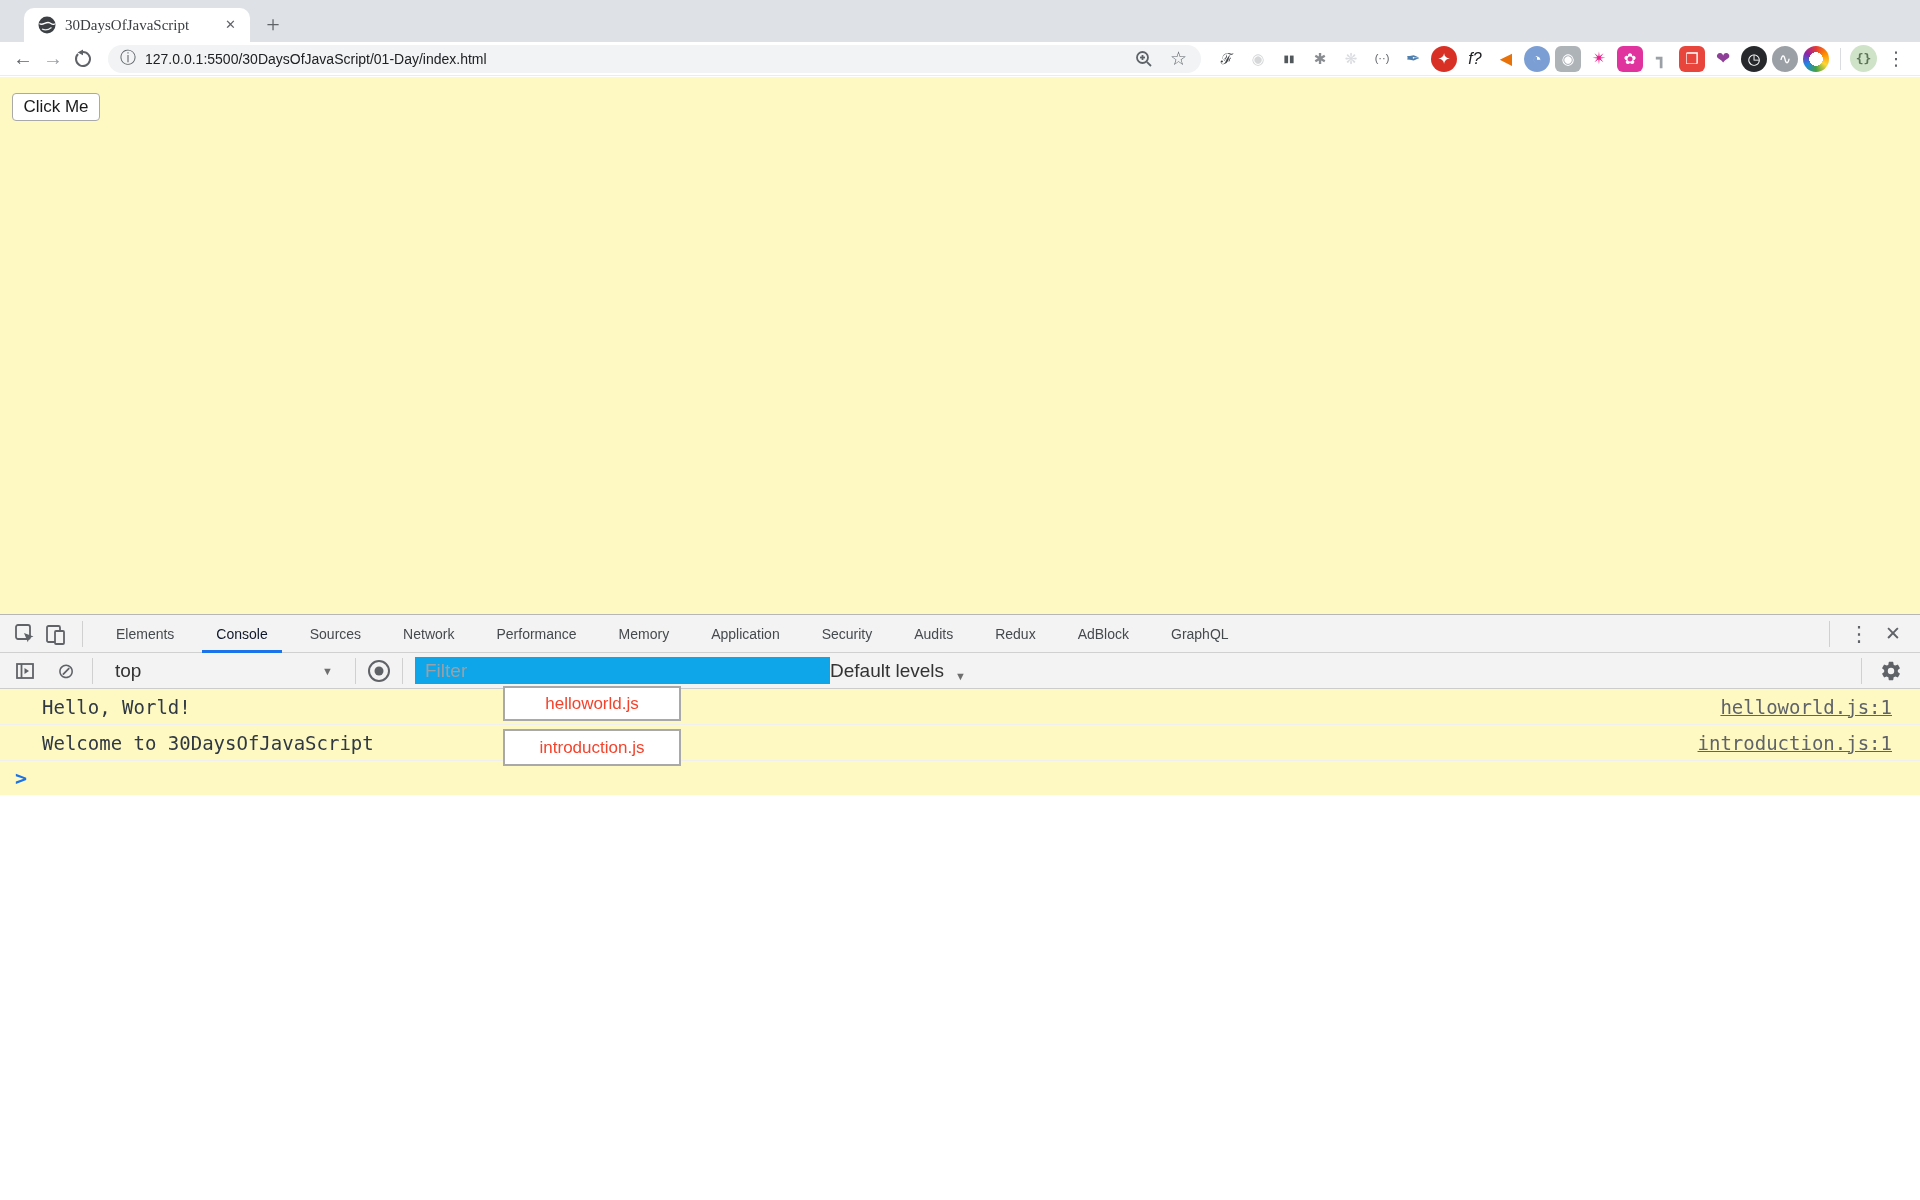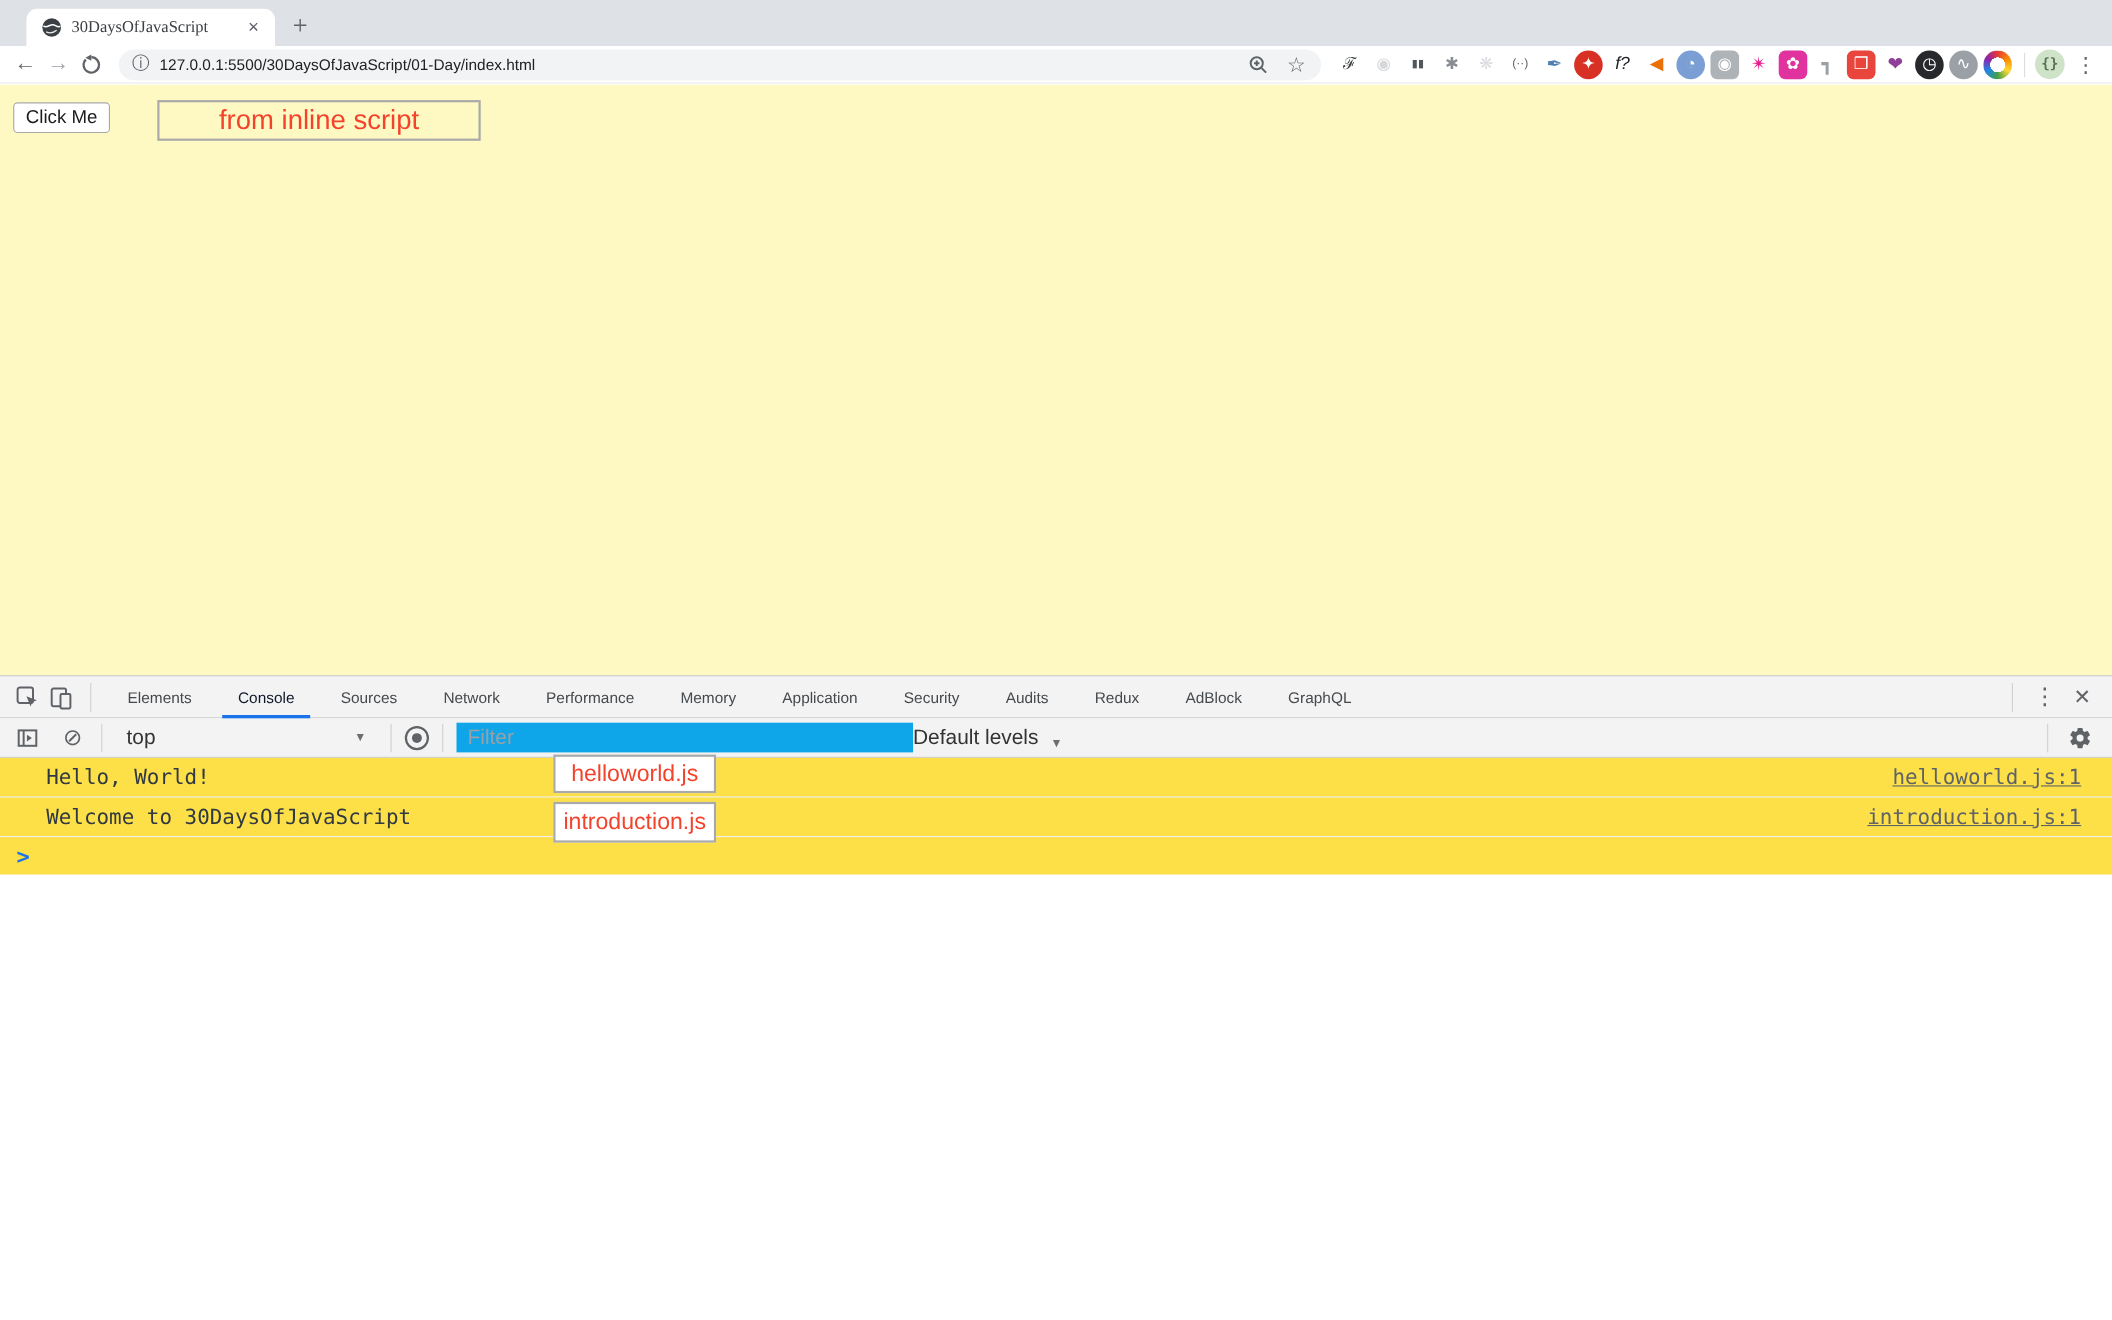--- a/index.html
+++ b/index.html
@@ -83,30 +83,30 @@
   .eye::after { content:""; position:absolute; left:50%; top:50%; transform:translate(-50%,-50%);
          width:9px; height:9px; border-radius:50%; background:var(--icon-gray,#5f6368); }
   .filter { width:415px; height:27px; border:none; outline:none; background:#0ea5e9; font-size:19px;
             padding:0 10px; color:#333; font-family:"Liberation Sans", sans-serif; }
   .filter::placeholder { color:#9aa0a6; }
   .levels { display:flex; align-items:flex-end; font-size:19px; color:#333; }
   .levels .caret { margin-left:11px; }
   .dt-toolbar .dt-right { padding-right:14px; }
 
   
-  .console { position:relative; background:#fde047;text-align:right; }
+  .console { position:relative; background:#fef9c3;text-align:right; }
   .console-row { height:36px; display:flex; align-items:center; border-bottom:1px solid #f0f0f0;
                  padding:0 28px 0 42px; font-family:"DejaVu Sans Mono", monospace; font-size:19px;
                  color:#303942; }
   .console-source { margin-left:auto; color:#5f6368; text-decoration:underline; cursor:pointer; }
   .prompt-row { height:34px; display:flex; align-items:center; padding-left:15px; }
   .prompt { color:var(--accent-blue,#1a73e8); font-size:20px; font-weight:bold;
             font-family:"DejaVu Sans Mono", monospace; }
-  .ann { position:absolute; left:503px; width:148px; border:2px solid #a9a9a9; background:#fff;
-         display:flex; align-items:center; justify-content:center; font-size:21px;
+  .ann { position:absolute; left:503px; width:178px; border:2px solid #a9a9a9; background:#fff;
+         display:flex; align-items:center; justify-content:center; font-size:17px;
          color:var(--annotation-red,#f4432c); z-index:2; }
   .ann1 { top:-3px; height:35px; }
   .ann2 { top:40px; height:37px; }
 
   svg { display:block; }
 </style>
 </head>
 <body>
 
 <div class="screen">
@@ -172,23 +172,20 @@
         <span class="ext-icon circle" style="color: rgb(255, 255, 255); background: rgb(154, 160, 166);">∿</span>
         <span class="ext-icon ring"></span>
       </div>
     <span class="tb-sep"></span>
     <span class="avatar">{}</span>
     <span class="menu-dots">⋮</span>
   </div>
 
   <div class="page">
     <button class="clickme">Click Me</button>
-    <div class="inline-box">
-      <span>from inline script</span>
-    </div>
   </div>
 
   <div class="devtools">
 
     <div class="dt-tabbar">
       <span class="dt-icon first">
         <svg width="24" height="24" viewBox="0 0 24 24">
           <rect x="3" y="3" width="14" height="14" rx="2" fill="none" stroke="#5f6368" stroke-width="1.8"></rect>
           <path d="M11 11 l9.5 3.6 -4.2 1.5 -1.5 4.2 z" fill="#5f6368"></path>
         </svg>

